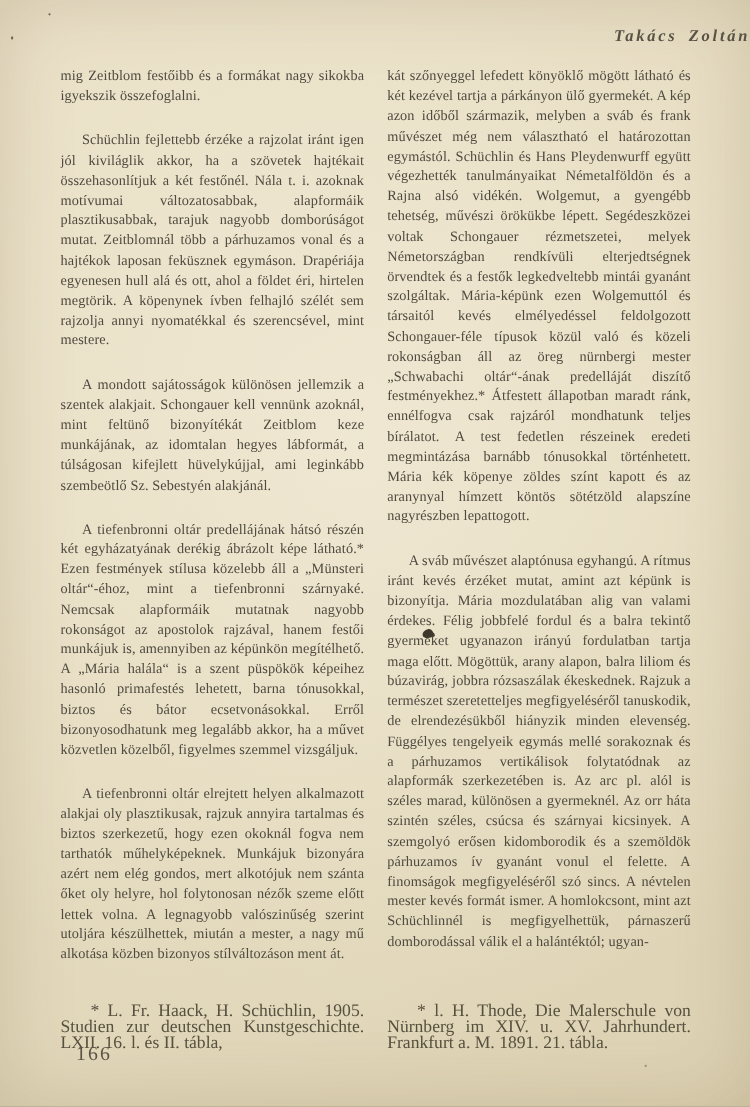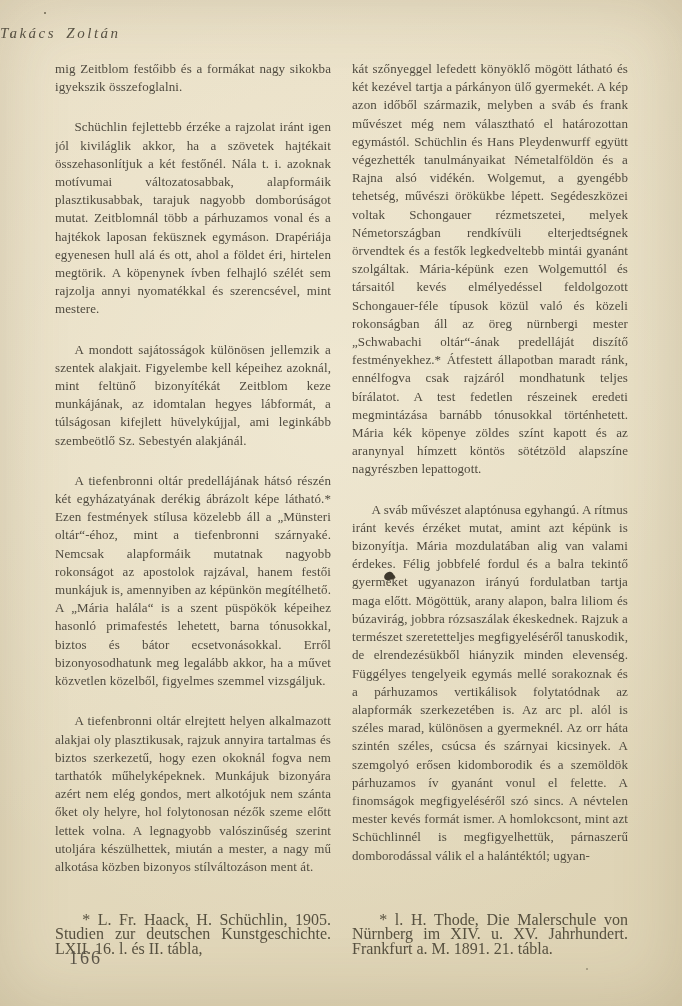--- a/index.html
+++ b/index.html
@@ -12,26 +12,27 @@
       radial-gradient(120% 90% at 48% 40%, rgba(255,251,238,0.38), rgba(255,251,238,0) 62%),
       linear-gradient(148deg, #eae0c7 0%, #e4dabe 55%, #ddd2b3 100%);
     box-shadow: inset 0 0 70px rgba(110,92,52,0.20);
     overflow: hidden;
     font-family: "Liberation Serif", "DejaVu Serif", serif;
     color: #4f4a3f;
   }
   .running-head {
     position: absolute;
     top: 25px; left: 0; right: 0;
-    text-align: left;
+    text-align: right;
     font-style: italic;
     font-size: 15px;
     letter-spacing: 2.5px;
     word-spacing: 4px;
     color: #585244;
+    font-weight: bold;
   }
   .columns {
     position: absolute;
     top: 60px; left: 55px;
     width: 574px; height: 896px;
     display: flex;
     gap: 21px;
   }
   .col {
     width: 276px;
@@ -88,21 +89,21 @@
 <body>
 
 <div class="page">
   <div class="running-head">Takács Zoltán</div>
 
   <div class="columns">
     <div class="col">
       <div class="body-text" id="col-left">
           <p class="">mig Zeitblom festőibb és a formákat nagy sikokba igyekszik összefoglalni.</p>
           <p class="ind">Schüchlin fejlettebb érzéke a rajzolat iránt igen jól kiviláglik akkor, ha a szövetek hajtékait összehasonlítjuk a két festőnél. Nála t. i. azoknak motívumai változatosabbak, alapformáik plasztikusabbak, tarajuk nagyobb domborúságot mutat. Zeitblomnál több a párhuzamos vonal és a hajtékok laposan feküsznek egymáson. Drapériája egyenesen hull alá és ott, ahol a földet éri, hirtelen megtörik. A köpenynek ívben felhajló szélét sem rajzolja annyi nyomatékkal és szerencsével, mint mestere.</p>
-          <p class="ind">A mondott sajátosságok különösen jellemzik a szentek alakjait. Figyelembe kell képeihez azoknál, mint feltünő bizonyítékát Zeitblom keze munkájának, az idomtalan hegyes lábformát, a túlságosan kifejlett hüvelykújjal, ami leginkább szembeötlő Sz. Sebestyén alakjánál.</p>
+          <p class="ind">A mondott sajátosságok különösen jellemzik a szentek alakjait. Schongauer kell vennünk azoknál, mint feltünő bizonyítékát Zeitblom keze munkájának, az idomtalan hegyes lábformát, a túlságosan kifejlett hüvelykújjal, ami leginkább szembeötlő Sz. Sebestyén alakjánál.</p>
           <p class="ind">A tiefenbronni oltár predellájának hátsó részén két egyházatyának derékig ábrázolt képe látható.* Ezen festmények stílusa közelebb áll a „Münsteri oltár“-éhoz, mint a tiefenbronni szárnyaké. Nemcsak alapformáik mutatnak nagyobb rokonságot az apostolok rajzával, hanem festői munkájuk is, amennyiben az képünkön megítélhető. A „Mária halála“ is a szent püspökök képeihez hasonló primafestés lehetett, barna tónusokkal, biztos és bátor ecsetvonásokkal. Erről bizonyosodhatunk meg legalább akkor, ha a művet közvetlen közelből, figyelmes szemmel vizsgáljuk.</p>
           <p class="ind">A tiefenbronni oltár elrejtett helyen alkalmazott alakjai oly plasztikusak, rajzuk annyira tartalmas és biztos szerkezetű, hogy ezen okoknál fogva nem tarthatók műhelyképeknek. Munkájuk bizonyára azért nem elég gondos, mert alkotójuk nem szánta őket oly helyre, hol folytonosan nézők szeme előtt lettek volna. A legnagyobb valószinűség szerint utoljára készülhettek, miután a mester, a nagy mű alkotása közben bizonyos stílváltozáson ment át.</p>
         </div>
       <p class="footnote">* L. Fr. Haack, H. Schüchlin, 1905. Studien zur deutschen Kunstgeschichte. LXII. 16. l. és II. tábla,</p>
     </div>
     <div class="col">
       <div class="body-text" id="col-right">
           <p class="">kát szőnyeggel lefedett könyöklő mögött látható és két kezével tartja a párkányon ülő gyermekét. A kép azon időből származik, melyben a sváb és frank művészet még nem választható el határozottan egymástól. Schüchlin és Hans Pleydenwurff együtt végezhették tanulmányaikat Németalföldön és a Rajna alsó vidékén. Wolgemut, a gyengébb tehetség, művészi örökükbe lépett. Segédeszközei voltak Schongauer rézmetszetei, melyek Németországban rendkívüli elterjedtségnek örvendtek és a festők legkedveltebb mintái gyanánt szolgáltak. Mária-képünk ezen Wolgemuttól és társaitól kevés elmélyedéssel feldolgozott Schongauer-féle típusok közül való és közeli rokonságban áll az öreg nürnbergi mester „Schwabachi oltár“-ának predelláját diszítő festményekhez.* Átfestett állapotban maradt ránk, ennélfogva csak rajzáról mondhatunk teljes bírálatot. A test fedetlen részeinek eredeti megmintázása barnább tónusokkal történhetett. Mária kék köpenye zöldes színt kapott és az aranynyal hímzett köntös sötétzöld alapszíne nagyrészben lepattogott.</p>
           <p class="ind">A sváb művészet alaptónusa egyhangú. A rítmus iránt kevés érzéket mutat, amint azt képünk is bizonyítja. Mária mozdulatában alig van valami érdekes. Félig jobbfelé fordul és a balra tekintő gyermeket ugyanazon irányú fordulatban tartja maga előtt. Mögöttük, arany alapon, balra liliom és búzavirág, jobbra rózsaszálak ékeskednek. Rajzuk a természet szeretetteljes megfigyeléséről tanuskodik, de elrendezésükből hiányzik minden elevenség. Függélyes tengelyeik egymás mellé sorakoznak és a párhuzamos vertikálisok folytatódnak az alapformák szerkezetében is. Az arc pl. alól is széles marad, különösen a gyermeknél. Az orr háta szintén széles, csúcsa és szárnyai kicsinyek. A szemgolyó erősen kidomborodik és a szemöldök párhuzamos ív gyanánt vonul el felette. A finomságok megfigyeléséről szó sincs. A névtelen mester kevés formát ismer. A homlokcsont, mint azt Schüchlinnél is megfigyelhettük, párnaszerű domborodással válik el a halántéktól; ugyan-</p>
         </div>

